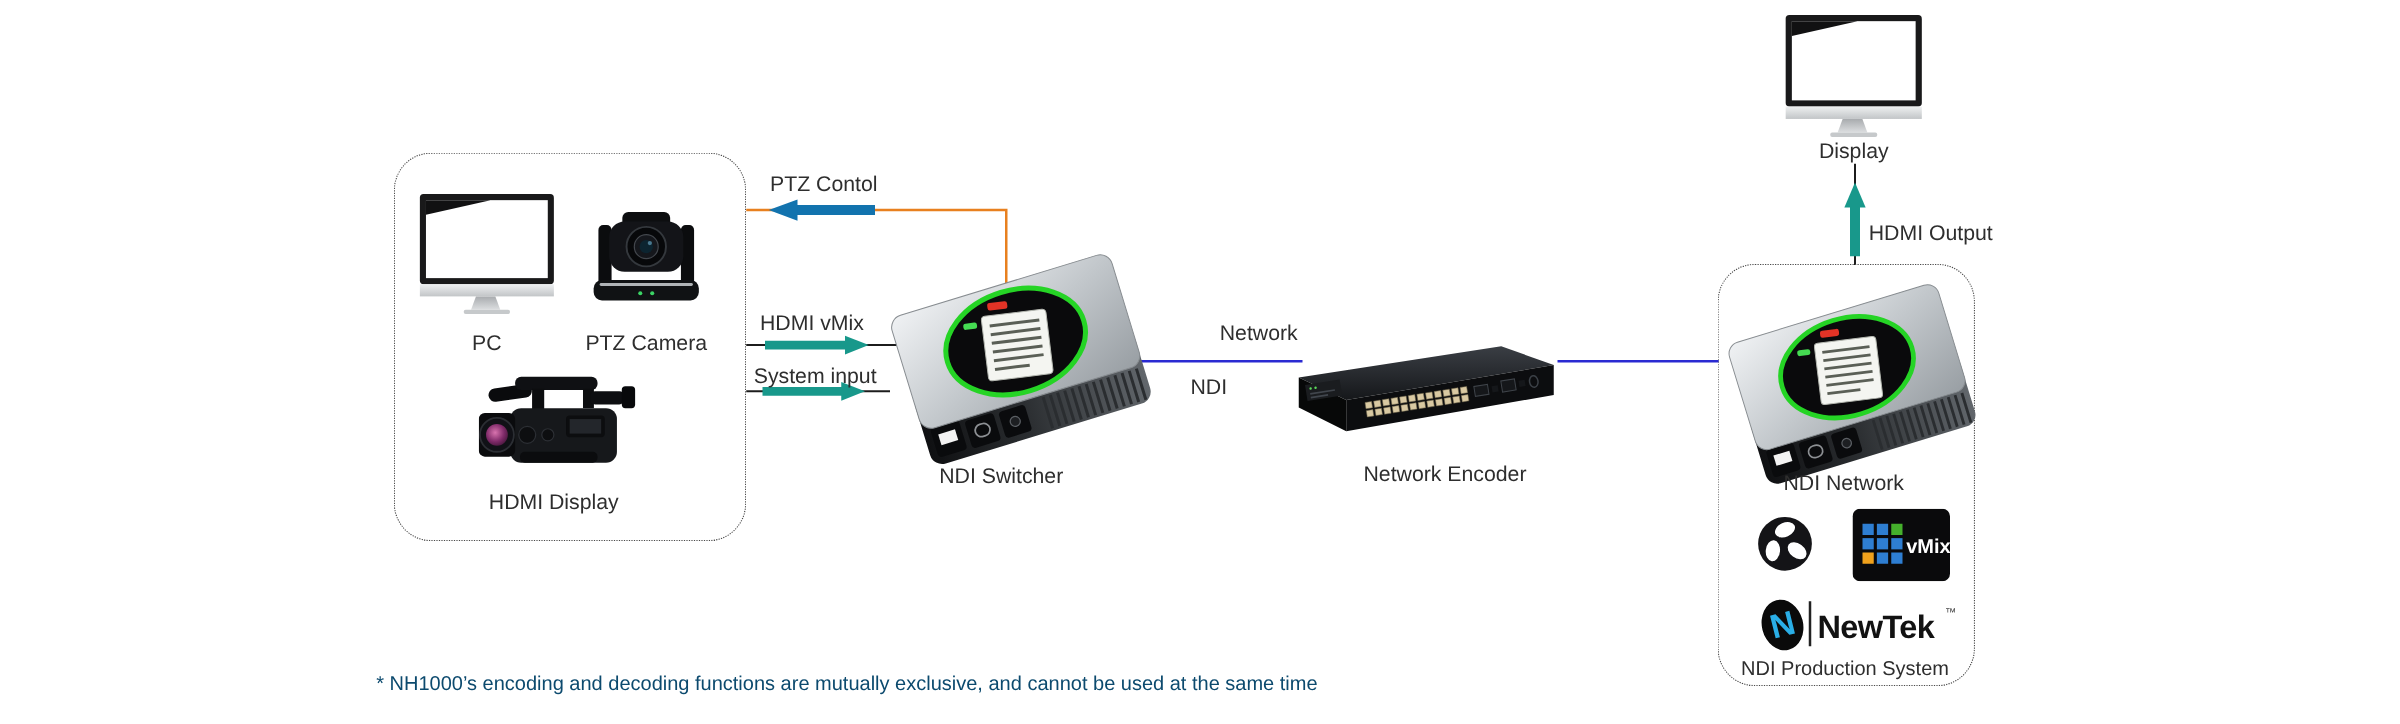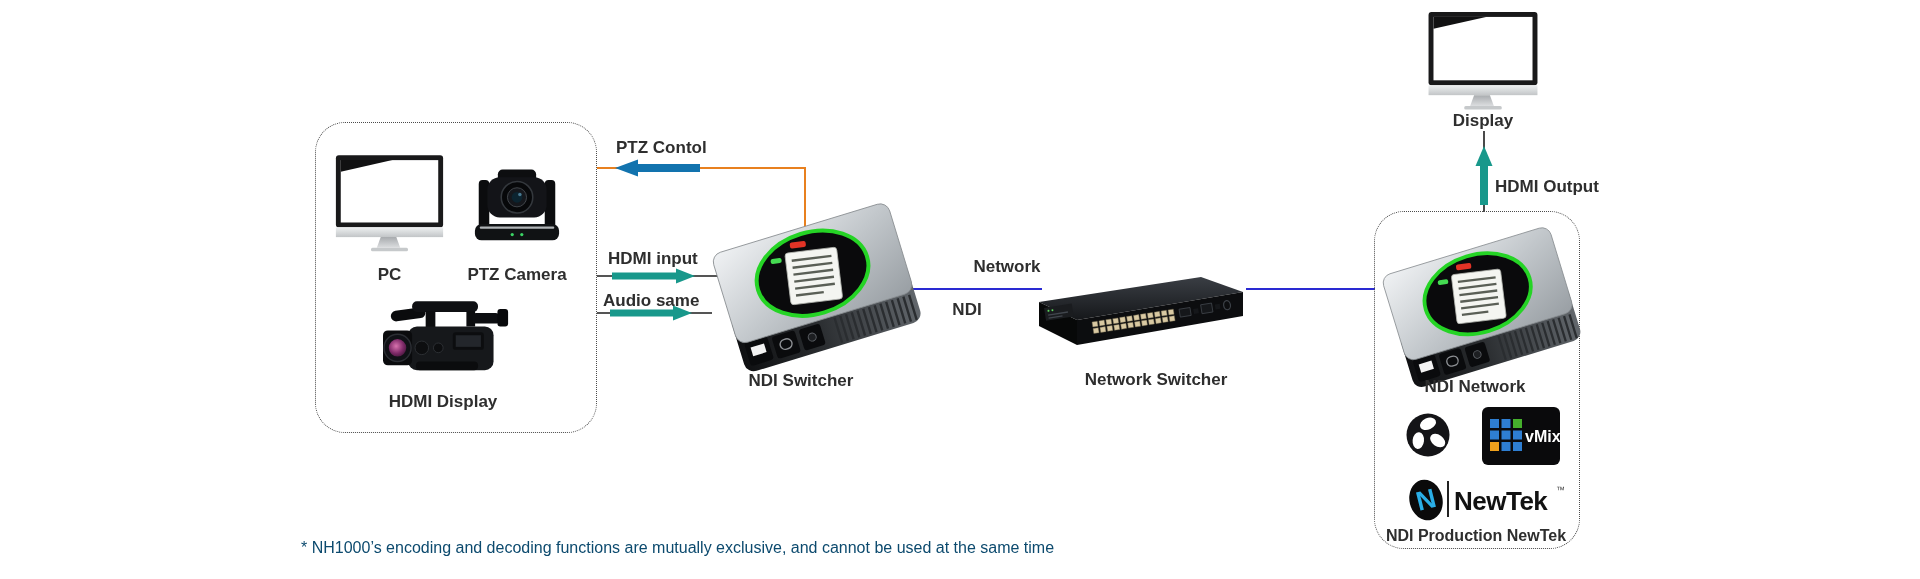--- a/index.html
+++ b/index.html
@@ -12,21 +12,20 @@
     font-family: "Liberation Sans", sans-serif;
     overflow: hidden;
   }
   .abs { position: absolute; }
   .lbl {
     position: absolute;
     font-size: 17px;
     color: #2e2e2e;
     white-space: nowrap;
     line-height: 1.1;
-    font-weight: bold;
   }
   .lbl.center { text-align: center; }
   .group-box {
     position: absolute;
     border: 1.5px dotted #4b4b4b;
     border-radius: 30px;
     background: transparent;
   }
   #footnote {
     position: absolute;
@@ -135,22 +134,22 @@
     <circle cx="40" cy="52" r="7" fill="#0d0e10" stroke="#2c2f34"></circle>
     <circle cx="57" cy="52" r="5" fill="#0d0e10" stroke="#2c2f34"></circle>
     <rect x="34" y="66" width="64" height="9" rx="4" fill="#0b0c0e"></rect>
     <rect x="0" y="34" width="30" height="36" rx="5" fill="#0a0b0d"></rect>
     <circle cx="15" cy="52" r="14" fill="#101116" stroke="#2b2e33" stroke-width="1.5"></circle>
     <circle cx="15" cy="52" r="9" fill="url(#lensG)"></circle>
   </svg>
   <div class="lbl center" style="left:368px;top:393px;width:150px">HDMI Display</div>
 
   <div class="lbl" style="left:616px;top:139px">PTZ Contol</div>
-  <div class="lbl" style="left:608px;top:250px">HDMI input</div>
-  <div class="lbl" style="left:603px;top:292px">Audio same</div>
+  <div class="lbl" style="left:608px;top:250px">HDMI vMix</div>
+  <div class="lbl" style="left:603px;top:292px">System input</div>
   <div class="lbl center" style="left:962px;top:258px;width:90px">Network</div>
   <div class="lbl center" style="left:932px;top:301px;width:70px">NDI</div>
   <div class="lbl" style="left:1495px;top:178px">HDMI Output</div>
 
   <svg class="abs" style="left:712px;top:200px;overflow:visible" width="205" height="168" viewBox="0 0 205 168">
     <defs>
       <linearGradient id="encTop" x1="0" y1="0" x2="1" y2="1">
         <stop offset="0" stop-color="#f0f2f4"></stop>
         <stop offset="0.5" stop-color="#c3c8cc"></stop>
         <stop offset="1" stop-color="#989ea3"></stop>
@@ -233,21 +232,21 @@
         <rect x="70" y="6.6" width="5.3" height="5.1"></rect>
           <rect x="77" y="6.6" width="5.3" height="5.1"></rect>
       </g>
       <rect x="88" y="1" width="11" height="8" fill="#15171a" stroke="#3f444a" stroke-width="0.8"></rect>
       <rect x="102" y="3" width="5" height="5" fill="#15171a"></rect>
       <rect x="110" y="0" width="11" height="9" fill="#15171a" stroke="#3f444a" stroke-width="0.8"></rect>
       <rect x="124" y="2" width="5" height="5" fill="#15171a"></rect>
       <ellipse cx="136" cy="4.5" rx="3.4" ry="4.6" fill="none" stroke="#3c4147" stroke-width="1.2"></ellipse>
     </g>
   </svg>
-  <div class="lbl center" style="left:1066px;top:371px;width:180px">Network Switcher</div>
+  <div class="lbl center" style="left:1066px;top:371px;width:180px">Network Encoder</div>
 
   <div class="group-box" style="left:1374px;top:211px;width:206px;height:338px"></div>
 
   <svg class="abs" style="left:1382px;top:224px;overflow:visible" width="195" height="160" viewBox="0 0 205 168">
     <g transform="translate(102,78) rotate(-17)">
       <rect x="-92" y="12" width="184" height="60" rx="10" fill="url(#encSlab)"></rect>
       <rect x="-86" y="42" width="24" height="24" rx="3" fill="#0a0b0d"></rect>
       <rect x="-81" y="48" width="14" height="9" fill="#f3f3f3"></rect>
       <rect x="-58" y="44" width="24" height="23" rx="3" fill="#0a0b0d"></rect>
       <rect x="-52" y="50" width="12" height="10" rx="5" fill="none" stroke="#8d9094" stroke-width="1.4"></rect>
@@ -299,21 +298,21 @@
   </svg>
 
   <svg class="abs" style="left:1406px;top:476px" width="164" height="48" viewBox="0 0 164 48">
     <ellipse cx="20" cy="24" rx="16.5" ry="20.5" fill="#0a0a0a" transform="rotate(-14 20 24)"></ellipse>
     <text x="20" y="33" text-anchor="middle" font-family="Liberation Sans, sans-serif" font-size="27" font-weight="800" fill="#2aaee6" transform="rotate(-14 20 24)">N</text>
     <rect x="41" y="5" width="2" height="36" fill="#222222"></rect>
     <text x="48" y="34" font-family="Liberation Sans, sans-serif" font-size="26" font-weight="700" fill="#121212" letter-spacing="-0.5">NewTek</text>
     <text x="150" y="17" font-family="Liberation Sans, sans-serif" font-size="9" fill="#444444">™</text>
   </svg>
 
-  <div class="lbl center" style="left:1378px;top:527px;width:196px;font-size:16px">NDI Production NewTek</div>
+  <div class="lbl center" style="left:1378px;top:527px;width:196px;font-size:16px">NDI Production System</div>
 
   <svg class="abs" style="left:1424px;top:10px" width="118" height="101" viewBox="0 0 118 102">
     <rect x="4" y="2" width="110" height="74" rx="3" fill="#19191a"></rect>
     <rect x="9" y="7" width="100" height="64" fill="#ffffff"></rect>
     <polygon points="9,7 62,7 9,19" fill="#111112"></polygon>
     <rect x="4" y="76" width="110" height="10" fill="url(#chinG)"></rect>
     <polygon points="50,86 66,86 70,97 46,97" fill="url(#standG)"></polygon>
     <rect x="40" y="97" width="38" height="3.5" rx="1.6" fill="#c6c9cb"></rect>
   </svg>
   <div class="lbl center" style="left:1424px;top:112px;width:118px">Display</div>

